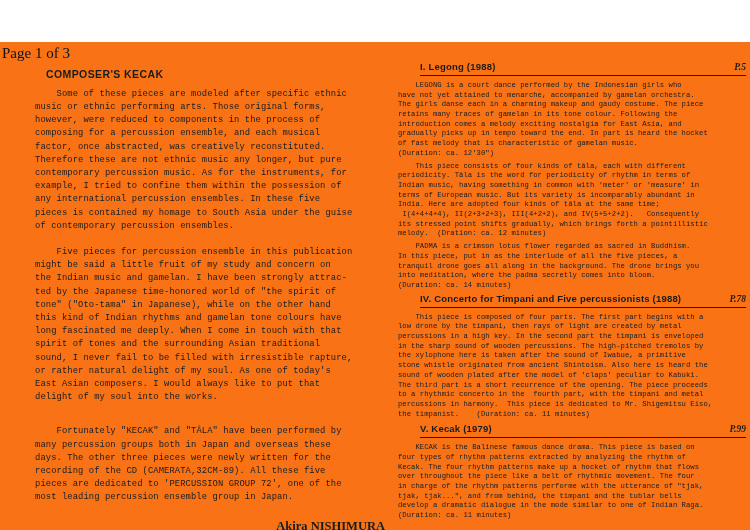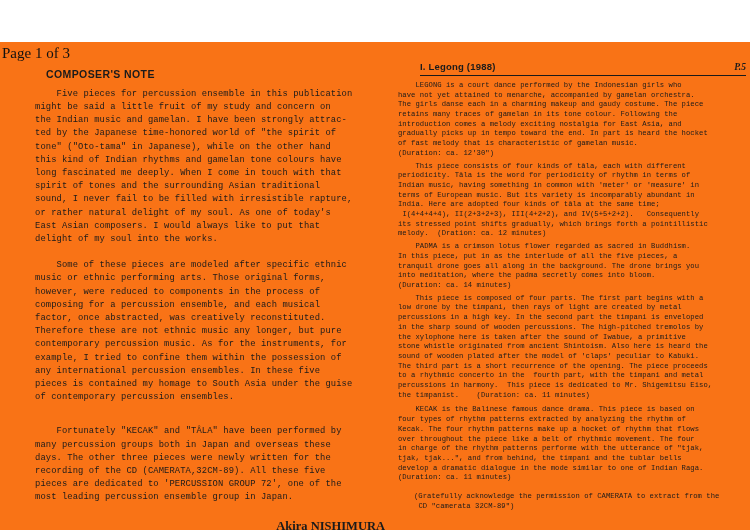--- a/index.html
+++ b/index.html
@@ -92,45 +92,45 @@
     letter-spacing: 0.05px;
   }
 </style>
 </head>
 <body>
 
 <div class="page">
 
   <div class="left-col">
     <div class="page-header">Page 1 of 3</div>
-    <div class="cn-title">COMPOSER'S NOTE</div>
+    <div class="cn-title">COMPOSER'S KECAK</div>
     <div class="paras">
+      <div class="para p2">    Some of these pieces are modeled after specific ethnic
+music or ethnic performing arts. Those original forms,
+however, were reduced to components in the process of
+composing for a percussion ensemble, and each musical
+factor, once abstracted, was creatively reconstituted.
+Therefore these are not ethnic music any longer, but pure
+contemporary percussion music. As for the instruments, for
+example, I tried to confine them within the possession of
+any international percussion ensembles. In these five
+pieces is contained my homage to South Asia under the guise
+of contemporary percussion ensembles.</div>
       <div class="para p1">    Five pieces for percussion ensemble in this publication
 might be said a little fruit of my study and concern on
 the Indian music and gamelan. I have been strongly attrac-
 ted by the Japanese time-honored world of "the spirit of
 tone" ("Oto-tama" in Japanese), while on the other hand
 this kind of Indian rhythms and gamelan tone colours have
 long fascinated me deeply. When I come in touch with that
 spirit of tones and the surrounding Asian traditional
 sound, I never fail to be filled with irresistible rapture,
 or rather natural delight of my soul. As one of today's
 East Asian composers. I would always like to put that
 delight of my soul into the works.</div>
-      <div class="para p2">    Some of these pieces are modeled after specific ethnic
-music or ethnic performing arts. Those original forms,
-however, were reduced to components in the process of
-composing for a percussion ensemble, and each musical
-factor, once abstracted, was creatively reconstituted.
-Therefore these are not ethnic music any longer, but pure
-contemporary percussion music. As for the instruments, for
-example, I tried to confine them within the possession of
-any international percussion ensembles. In these five
-pieces is contained my homage to South Asia under the guise
-of contemporary percussion ensembles.</div>
       <div class="para p3">    Fortunately "KECAK" and "TÂLA" have been performed by
 many percussion groups both in Japan and overseas these
 days. The other three pieces were newly written for the
 recording of the CD (CAMERATA,32CM-89). All these five
 pieces are dedicated to 'PERCUSSION GROUP 72', one of the
 most leading percussion ensemble group in Japan.</div>
     </div>
     <div class="signature">Akira NISHIMURA</div>
     <div class="left-footer">
       <div>Distributed by FreeHand Systems, Inc</div>
@@ -168,34 +168,42 @@
 
     <section class="sec sec-2">
       <div class="sec-body">    PADMA is a crimson lotus flower regarded as sacred in Buddhism.
 In this piece, put in as the interlude of all the five pieces, a
 tranquil drone goes all along in the background. The drone brings you
 into meditation, where the padma secretly comes into bloom.
 (Duration: ca. 14 minutes)</div>
     </section>
 
     <section class="sec sec-3">
+      <div class="sec-head">
+        <span class="sec-title">IV. Concerto for Timpani and Five percussionists (1988)</span>
+        <span class="sec-page">P.78</span>
+      </div>
       <div class="sec-body">    This piece is composed of four parts. The first part begins with a
 low drone by the timpani, then rays of light are created by metal
 percussions in a high key. In the second part the timpani is enveloped
 in the sharp sound of wooden percussions. The high-pitched tremolos by
 the xylophone here is taken after the sound of Iwabue, a primitive
 stone whistle originated from ancient Shintoism. Also here is heard the
 sound of wooden plated after the model of 'claps' peculiar to Kabuki.
 The third part is a short recurrence of the opening. The piece proceeds
 to a rhythmic concerto in the  fourth part, with the timpani and metal
 percussions in harmony.  This piece is dedicated to Mr. Shigemitsu Eiso,
 the timpanist.    (Duration: ca. 11 minutes)</div>
     </section>
 
     <section class="sec sec-4">
+      <div class="sec-head">
+        <span class="sec-title">V. Kecak (1979)</span>
+        <span class="sec-page">P.99</span>
+      </div>
       <div class="sec-body">    KECAK is the Balinese famous dance drama. This piece is based on
 four types of rhythm patterns extracted by analyzing the rhythm of
 Kecak. The four rhythm patterns make up a hocket of rhythm that flows
 over throughout the piece like a belt of rhythmic movement. The four
 in charge of the rhythm patterns performe with the utterance of "tjak,
 tjak, tjak...", and from behind, the timpani and the tublar bells
 develop a dramatic dialogue in the mode similar to one of Indian Raga.
 (Duration: ca. 11 minutes)</div>
     </section>
 

